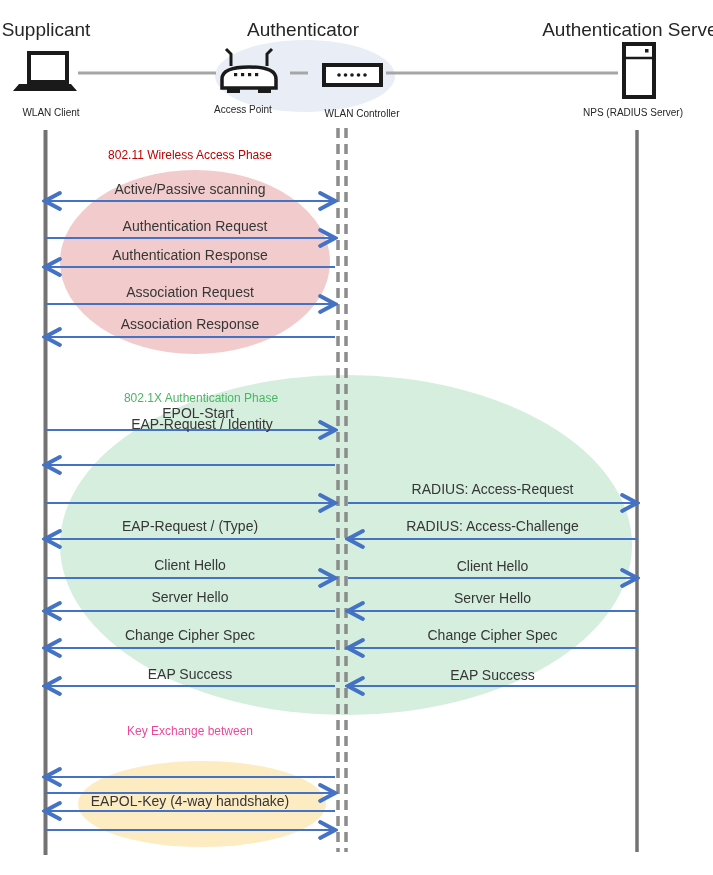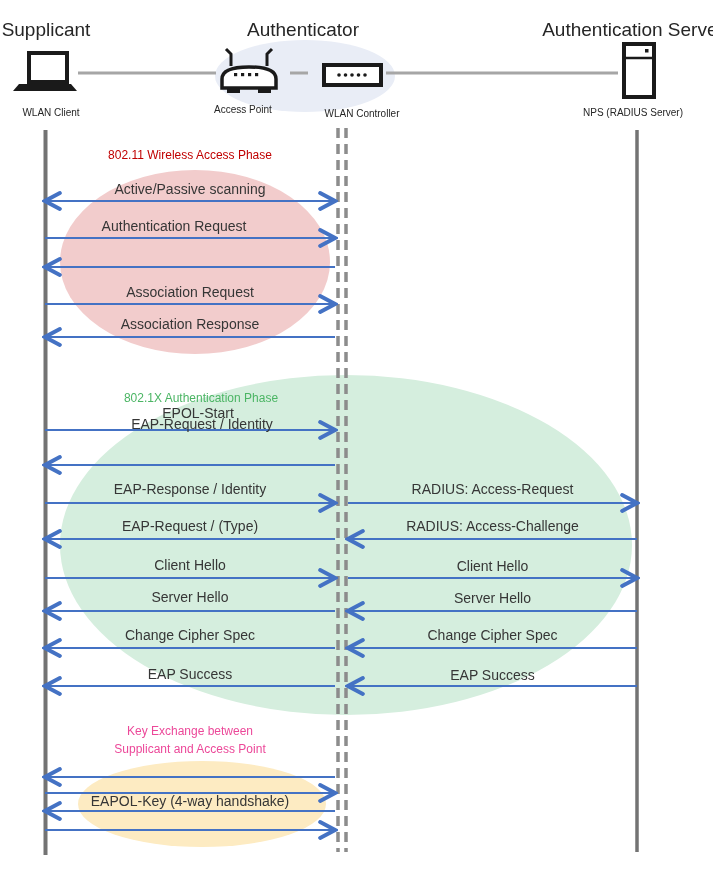--- a/index.html
+++ b/index.html
@@ -124,29 +124,28 @@
     <div class="lbl dev-lbl" style="left:362px;top:108px;">WLAN Controller</div>
     <div class="lbl dev-lbl" style="left:633px;top:107px;">NPS (RADIUS Server)</div>
   <div class="phase-title" style="left: 190px; top: 146px; color: rgb(192, 0, 0);">
         <div>802.11 Wireless Access Phase</div>
       </div>
       <div class="phase-title" style="left: 201px; top: 389px; color: rgb(75, 181, 100);">
         <div>802.1X Authentication Phase</div>
       </div>
       <div class="phase-title" style="left: 190px; top: 722px; color: #ec4899;">
         <div>Key Exchange between</div>
-        <div>Supplicant and Access Point</div>
       </div>
       <div class="msg-label" style="left: 190px; top: 181px;">Active/Passive scanning</div>
-      <div class="msg-label" style="left: 174px; top: 218px;">Authentication Request</div>
+      <div class="msg-label" style="left: 195px; top: 218px;">Authentication Request</div>
+      <div class="msg-label" style="left: 190px; top: 247px;">Authentication Response</div>
       <div class="msg-label" style="left: 190px; top: 284px;">Association Request</div>
       <div class="msg-label" style="left: 190px; top: 316px;">Association Response</div>
       <div class="msg-label" style="left: 190px; top: 405px; margin-left: 8px;">EPOL-Start</div>
       <div class="msg-label" style="left: 190px; top: 416px; padding-left: 24px;">EAP-Request / Identity</div>
-      <div class="msg-label" style="left: 190px; top: 481px;">EAP-Response / Identity</div>
       <div class="msg-label" style="left: 190px; top: 518px;">EAP-Request / (Type)</div>
       <div class="msg-label" style="left: 190px; top: 557px;">Client Hello</div>
       <div class="msg-label" style="left: 190px; top: 589px;">Server Hello</div>
       <div class="msg-label" style="left: 190px; top: 627px;">Change Cipher Spec</div>
       <div class="msg-label" style="left: 190px; top: 666px;">EAP Success</div>
       <div class="msg-label" style="left: 492.5px; top: 481px;">RADIUS: Access-Request</div>
       <div class="msg-label" style="left: 492.5px; top: 518px;">RADIUS: Access-Challenge</div>
       <div class="msg-label" style="left: 492.5px; top: 558px;">Client Hello</div>
       <div class="msg-label" style="left: 492.5px; top: 590px;">Server Hello</div>
       <div class="msg-label" style="left: 492.5px; top: 627px;">Change Cipher Spec</div>

